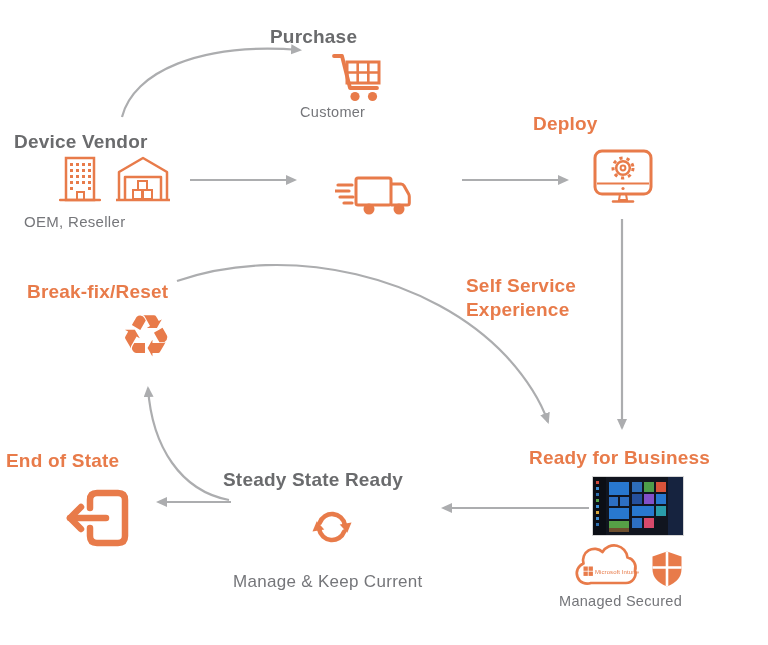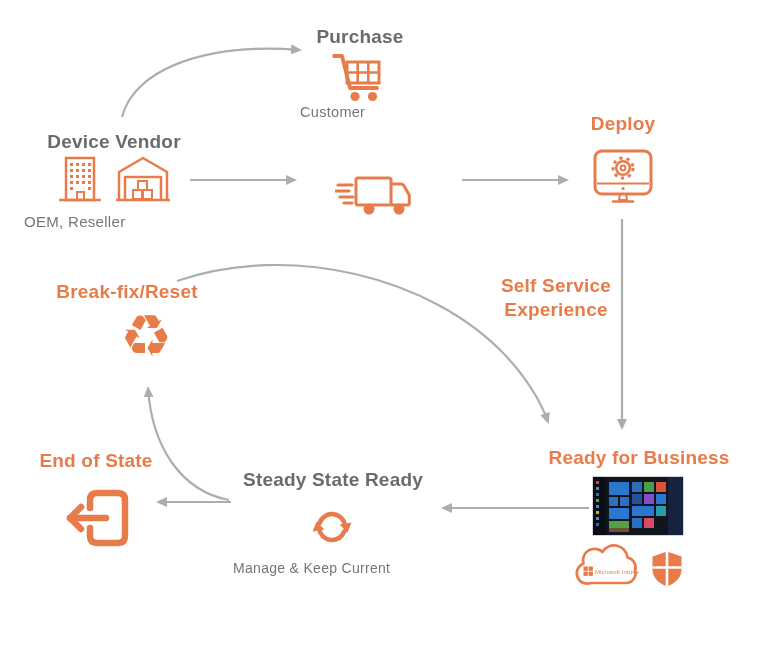--- a/index.html
+++ b/index.html
@@ -5,21 +5,21 @@
   html,body{margin:0;padding:0;background:#ffffff;}
   #canvas{
     position:relative;width:768px;height:645px;background:#ffffff;
     font-family:"Liberation Sans","DejaVu Sans",sans-serif;overflow:hidden;
   }
   #arrows{position:absolute;left:0;top:0;z-index:1;}
   .flow-line{fill:none;stroke:var(--arrow-gray);stroke-width:2.2;}
   .arrowhead{fill:var(--arrow-gray);}
   .title{
     position:absolute;z-index:2;font-weight:bold;font-size:19px;
-    color:var(--title-gray);text-align:center;letter-spacing:0.2px;line-height:22px;
+    color:var(--title-gray);letter-spacing:0.2px;line-height:22px;
   }
   .title.orange{color:var(--accent);}
   .sublabel{
     position:absolute;z-index:2;font-size:14.5px;font-weight:500;
     color:var(--label-gray);letter-spacing:0.3px;
   }
   .icon{position:absolute;z-index:2;}
   .stroke{stroke:var(--accent);fill:none;}
   .fill{fill:var(--accent);}
   .recycle{
@@ -134,21 +134,21 @@
     <path class="stroke" d="M 22,20 L 11,31 L 22,42" stroke-width="6.5" stroke-linecap="round" stroke-linejoin="round"></path>
   </svg>
 
   <div class="title" style="left:223px;top:469px;width:220px">Steady State Ready</div>
   <svg class="icon" style="left:309px;top:504px" width="47" height="47" viewBox="0 0 47 47">
     <path class="stroke" d="M 10.8,18.6 A 13,13 0 0 1 35.8,20.7" stroke-width="4.6" stroke-linecap="round"></path>
     <polygon class="fill" points="0,-6 9.5,0 0,6" transform="translate(36.6,19.5) rotate(80)"></polygon>
     <path class="stroke" d="M 35.2,27.5 A 13,13 0 0 1 10.2,25.3" stroke-width="4.6" stroke-linecap="round"></path>
     <polygon class="fill" points="0,-6 9.5,0 0,6" transform="translate(9.4,26.5) rotate(-100)"></polygon>
   </svg>
-  <div class="sublabel" style="left:233px;top:560px;width:200px;font-size:14px">Manage &amp; Keep Current</div>
+  <div class="sublabel" style="left:233px;top:572px;width:200px;font-size:17px">Manage &amp; Keep Current</div>
 
   <div class="title orange" style="left:529px;top:447px;width:220px">Ready for Business</div>
   <div class="screenshot" style="left:592px;top:476px">
     <i style="left:0;top:0;width:13px;height:58px;background:#0b0e15"></i>
     <i style="left:3px;top:4px;width:3px;height:3px;background:#d04a3c"></i>
     <i style="left:3px;top:10px;width:3px;height:3px;background:#3f8fd4"></i>
     <i style="left:3px;top:16px;width:3px;height:3px;background:#2f6fae"></i>
     <i style="left:3px;top:22px;width:3px;height:3px;background:#57a64a"></i>
     <i style="left:3px;top:28px;width:3px;height:3px;background:#3f8fd4"></i>
     <i style="left:3px;top:34px;width:3px;height:3px;background:#d8a73c"></i>
@@ -179,14 +179,15 @@
         <rect x="17.6" y="23.5" width="4.3" height="4.3"></rect>
       <rect x="12.5" y="28.6" width="4.3" height="4.3"></rect>
         <rect x="17.6" y="28.6" width="4.3" height="4.3"></rect>
     </g>
     <text class="fill" x="24" y="30.5" font-size="6" textLength="44">Microsoft Intune</text>
   </svg>
   <svg class="icon" style="left:651px;top:550px" width="32" height="38" viewBox="0 0 32 38">
     <path class="fill" d="M 16,1.5 L 30.5,6.5 V 19 Q 30.5,31 16,36.5 Q 1.5,31 1.5,19 V 6.5 Z"></path>
     <path d="M 16,1.5 V 36.5 M 1.5,17.5 H 30.5" stroke="#ffffff" stroke-width="2.6" fill="none"></path>
   </svg>
+  <div class="sublabel" style="left:559px;top:593px;width:160px">Managed Secured</div>
 
 </div>
 
 </body></html>

